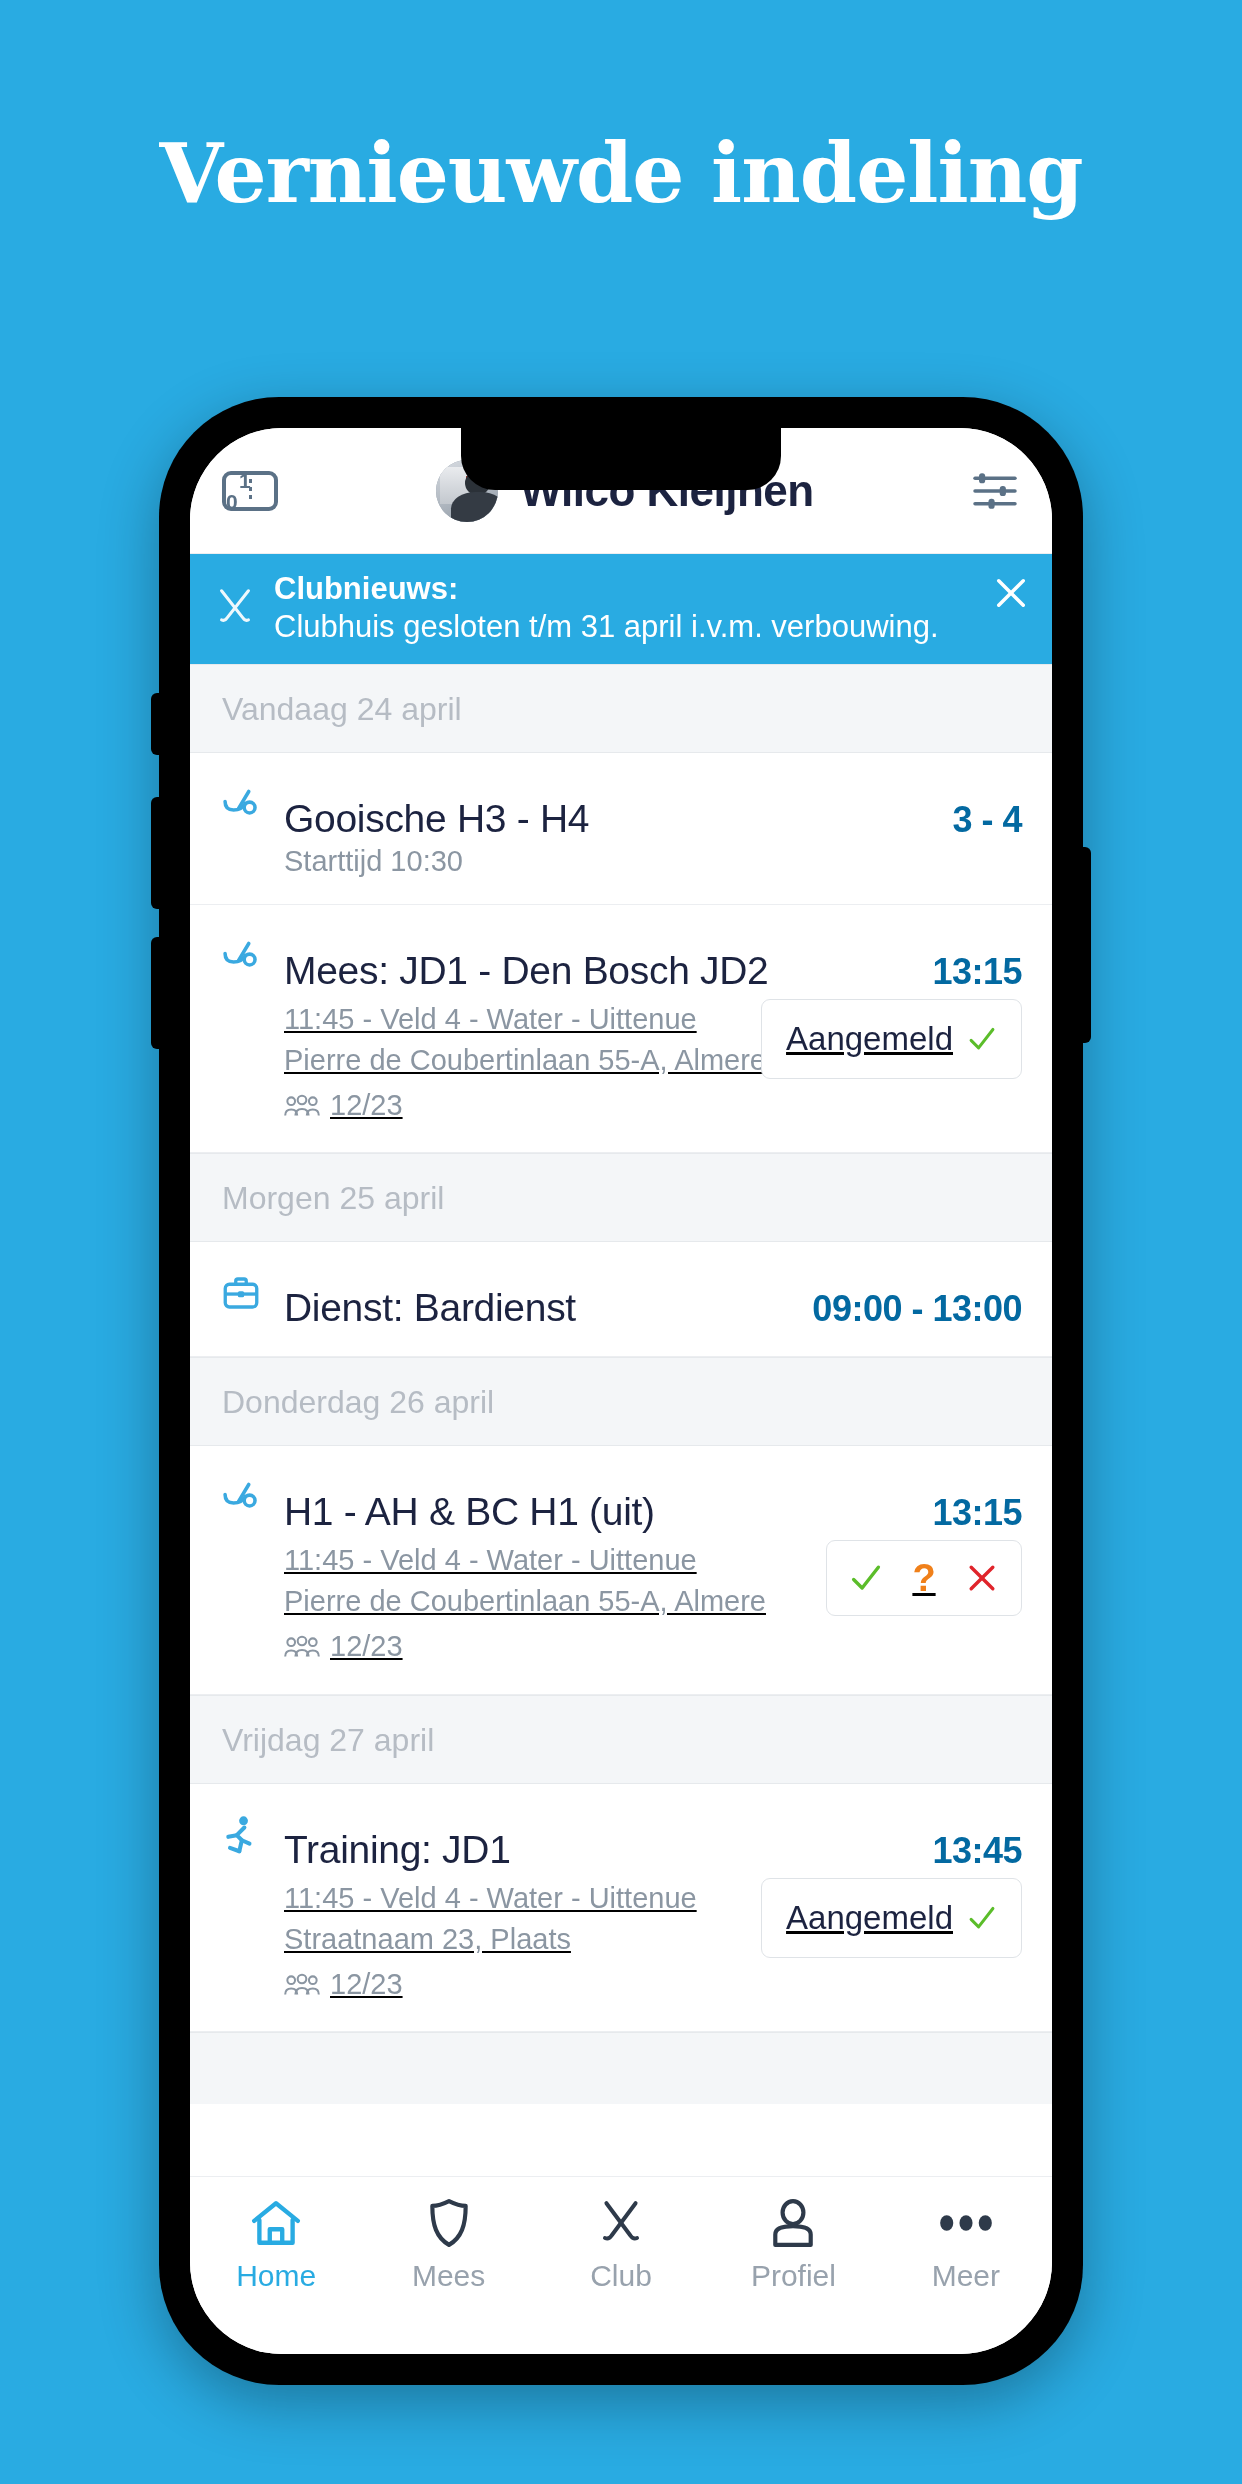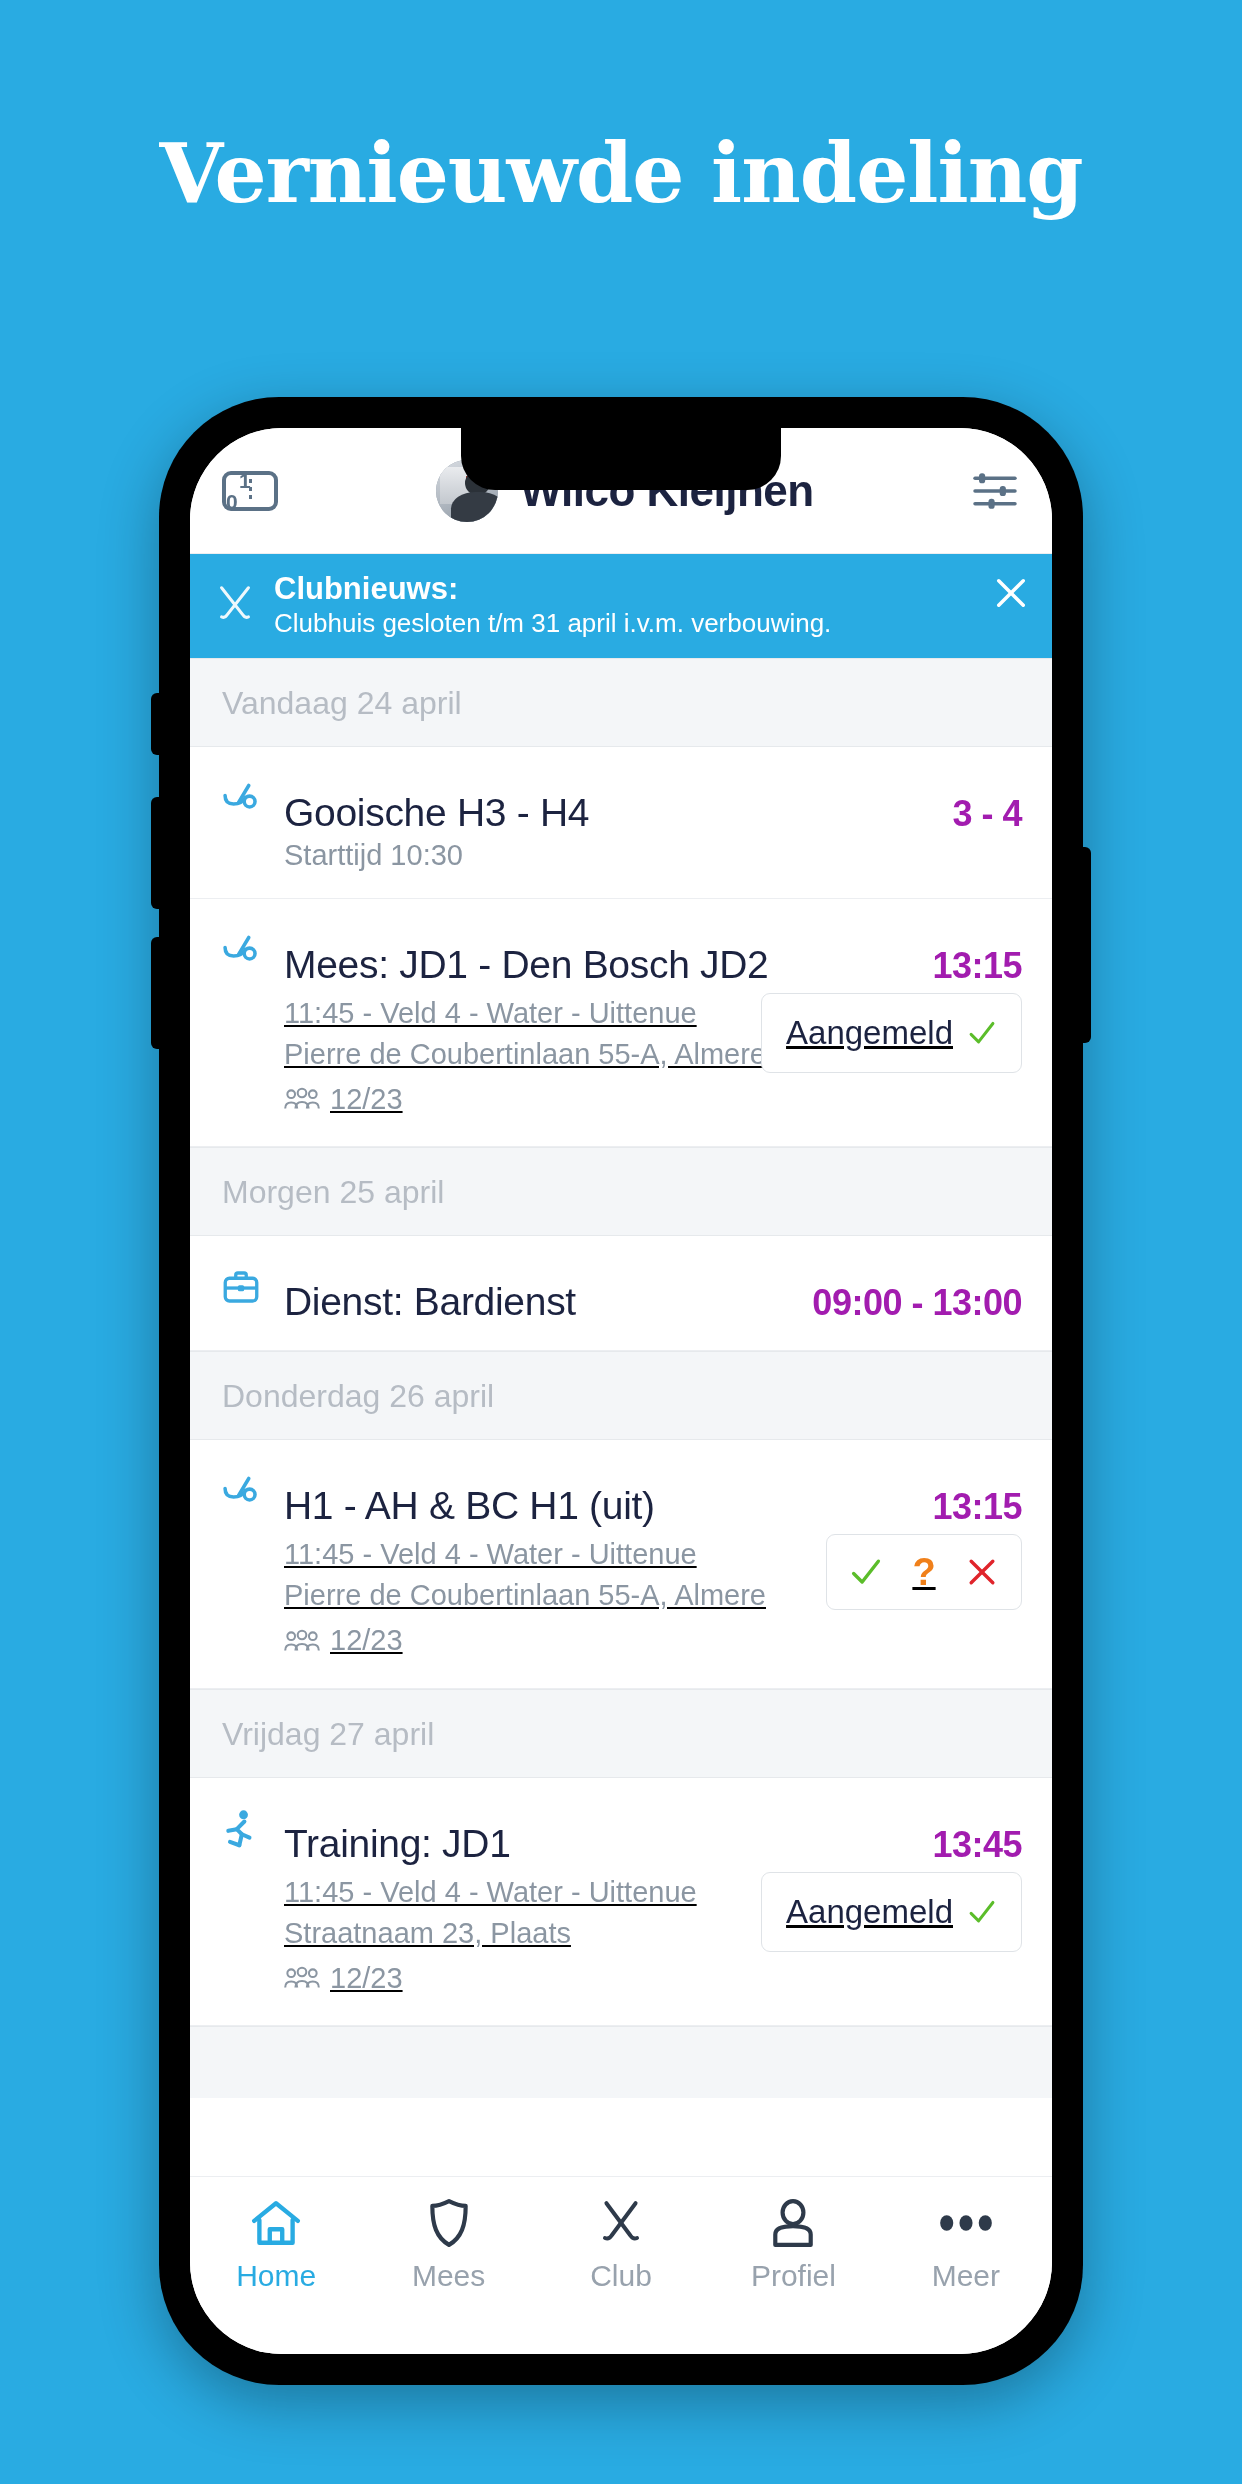--- a/index.html
+++ b/index.html
@@ -134,21 +134,21 @@
     background: #29ABE2;
     display: flex; align-items: center;
     padding: 16px 20px 18px 22px;
     gap: 16px;
     position: relative;
     min-height: 100px;
   }
   .banner-icon { width: 46px; height: 46px; flex: none; opacity: .92; }
   .banner-text { flex: 1; color: #fff; line-height: 1.22; }
   .banner-title { font-size: 31px; font-weight: bold; }
-  .banner-body  { font-size: 26px; }
+  .banner-body  { font-size: 31px; }
   .banner-close {
     width: 42px; height: 42px; flex: none;
     align-self: flex-start; margin-top: 2px;
   }
 
   
   .day-header {
     background: #f4f6f8;
     border-bottom: 1px solid #e6e9ec;
     border-top: 1px solid #e6e9ec;
@@ -170,21 +170,21 @@
   .ev-title-row {
     display: flex; align-items: baseline; 
   }
   .ev-title {
     flex: 1;
     font-size: 39px; color: #1c2340;
     letter-spacing: -0.3px;
     white-space: nowrap;
   }
   .ev-time {
-    font-size: 36px; font-weight: bold; color: #a21caf;
+    font-size: 36px; font-weight: bold; color: #0369a1;
     white-space: nowrap;
     letter-spacing: -0.5px;
     margin-top: 22px;
   }
   .ev-body { display: flex; align-items: flex-start; gap: 12px; margin-top: 6px; text-decoration: underline; }
   .ev-lines { flex: 1; min-width: 0; }
   .ev-line {
     font-size: 29px; color: #8b96a2; line-height: 1.42;
     white-space: nowrap;
   }

